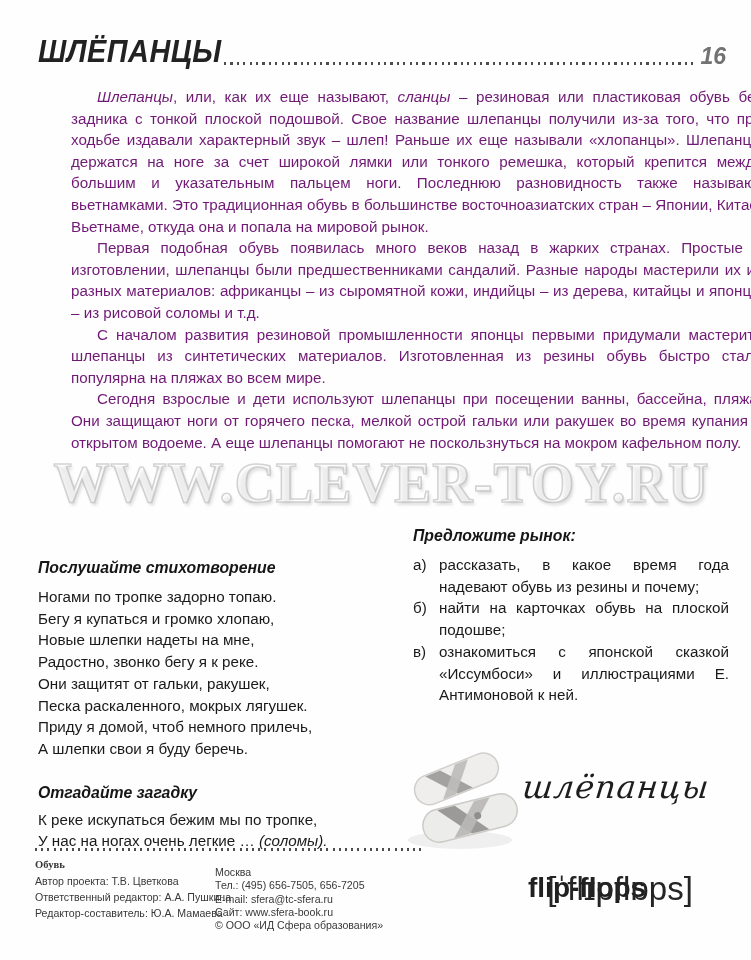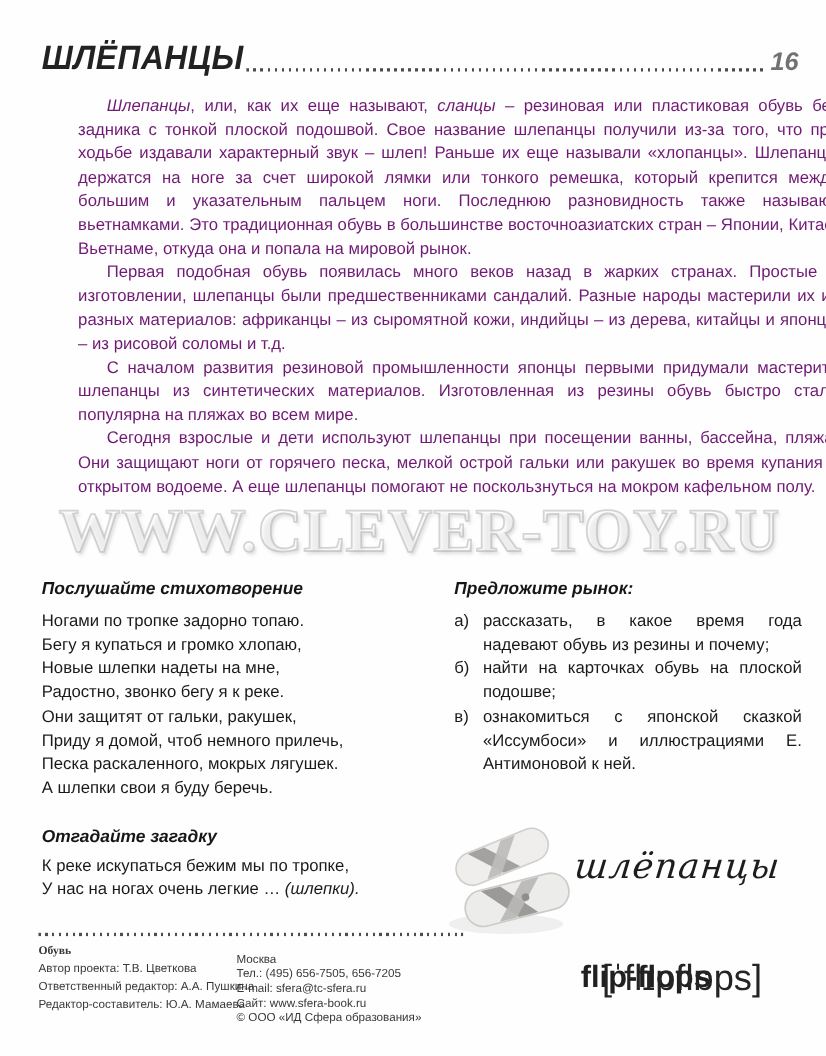--- a/index.html
+++ b/index.html
@@ -23,21 +23,21 @@
 
   
   .watermark { position:absolute; left:24px; top:451px; width:715px; z-index:3; pointer-events:none;
     font-family:Liberation Serif, serif; font-weight:bold; font-size:56px; letter-spacing:1px;
     text-align:center; white-space:nowrap;
     color:rgba(255,255,255,0.45); -webkit-text-stroke:1.6px rgba(176,176,176,0.55);
     text-shadow:2px 3px 3px rgba(150,150,150,0.30); }
 
   
   .columns { position:absolute; left:38px; top:527px; width:691px; display:flex; }
-  .col-left { width:360px; flex:none; }
+  .col-left { width:360px; flex:none;margin-top:32px; }
   .col-right { flex:1; margin-left:15px; }
   .section-heading { font-size:15.8px; font-weight:bold; font-style:italic; margin:0; color:#161616; }
   .poem { margin-top:9px; font-size:15.2px; line-height:21.7px; }
   .riddle-heading { margin-top:24px; }
   .riddle-lines { margin-top:7px; font-size:15.2px; line-height:21.7px; }
   .tasks { margin-top:9px; }
   .task { display:flex; font-size:15.2px; line-height:21.7px; }
   .task-marker { flex:none; width:26px; }
   .task-text { flex:1; text-align:justify; }
 
@@ -83,28 +83,28 @@
 
   <div class="columns">
     <div class="col-left">
       <p class="section-heading">Послушайте стихотворение</p>
       <div class="poem">
         <div>Ногами по тропке задорно топаю.</div>
         <div>Бегу я купаться и громко хлопаю,</div>
         <div>Новые шлепки надеты на мне,</div>
         <div>Радостно, звонко бегу я к реке.</div>
         <div>Они защитят от гальки, ракушек,</div>
+        <div>Песка раскаленного, мокрых лягушек.</div>
         <div>Приду я домой, чтоб немного прилечь,</div>
-        <div>Песка раскаленного, мокрых лягушек.</div>
         <div>А шлепки свои я буду беречь.</div>
       </div>
       <p class="section-heading riddle-heading">Отгадайте загадку</p>
       <div class="riddle-lines">
         <div>К реке искупаться бежим мы по тропке,</div>
-        <div><span>У нас на ногах очень легкие … </span><i>(шлепки).</i></div>
+        <div><span>У нас на ногах очень легкие … </span><i>(соломы).</i></div>
       </div>
     </div>
 
     <div class="col-right">
       <p class="section-heading">Предложите рынок:</p>
       <div class="tasks">
         <div class="task">
           <div class="task-marker">а)</div>
           <div class="task-text">рассказать, в какое время года надевают обувь из резины и почему;</div>
         </div>

